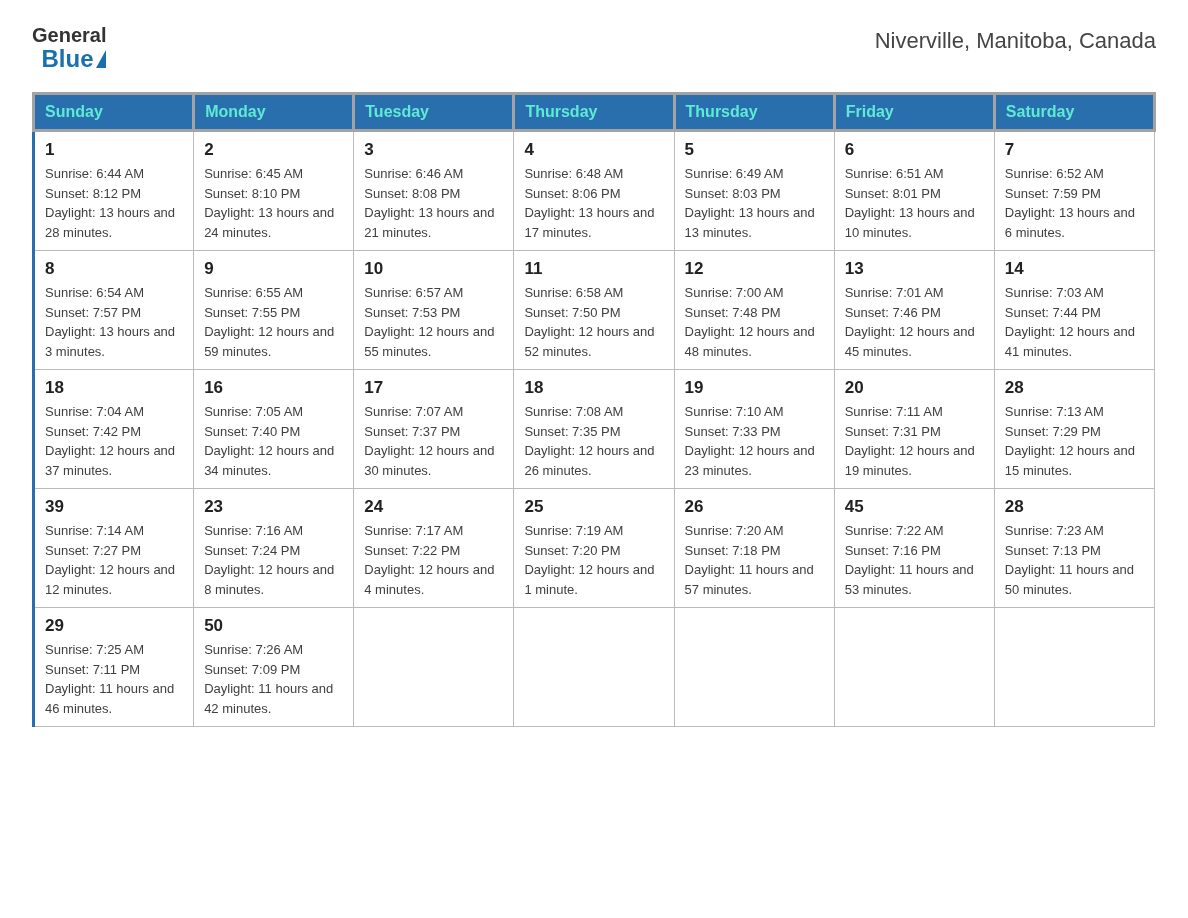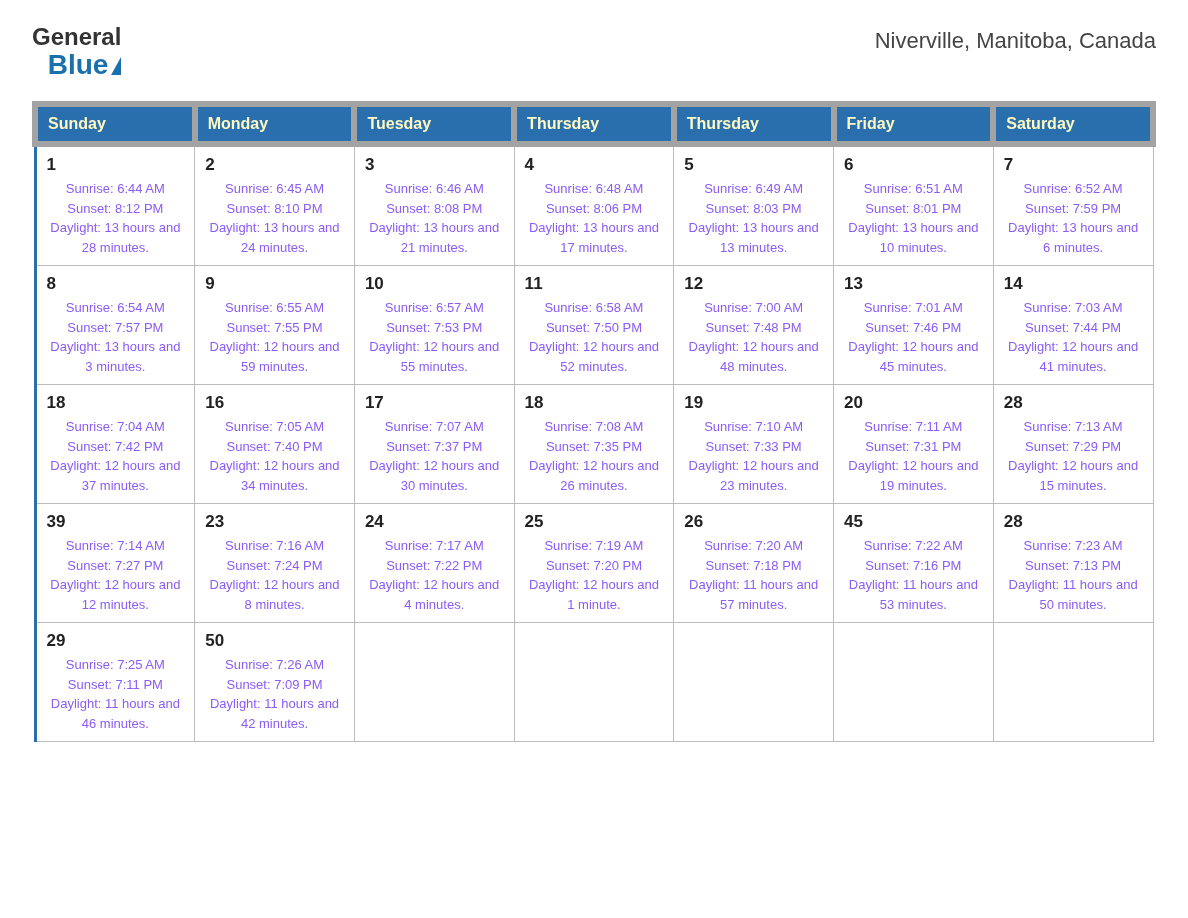--- a/index.html
+++ b/index.html
@@ -35,70 +35,69 @@
       color: #444;
       margin-top: 4px;
     }
     table {
       width: 100%;
       border-collapse: collapse;
       table-layout: fixed;
     }
     thead th {
       background-color: #2a6fad;
-      color: #fef9c3;
+      color: #5eead4;
       font-size: 16px;
       font-weight: bold;
       padding: 8px 10px;
       text-align: left;
-      border: 6px solid #a3a3a3;
+      border: 3px solid #a3a3a3;
     }
     tbody td {
       vertical-align: top;
       border: 1px solid #bbb;
       padding: 8px 10px;
       font-size: 13px;
       color: #222;
       height: 110px;
     }
     .day-number {
       font-size: 17px;
       font-weight: bold;
       color: #222;
       display: block;
       margin-bottom: 4px;
     }
     .day-info {
       font-size: 13px;
-      color: #8b5cf6;
+      color: #404040;
       line-height: 1.5;
-      text-align: center;
     }
     tbody tr td:first-child {
       border-left: 3px solid #2a6fad;
     }
     tbody tr:nth-child(odd) td {
       background: #fff;
     }
     tbody tr:nth-child(even) td {
       background: #fff;
     }
     .empty-cell {
       background: #fff !important;
     }
   </style>
 </head>
 <body>
 
 <div class="header">
   <div class="logo">
     <div style="display:inline-flex; flex-direction:column; align-items:flex-end; margin-right:4px;">
-      <span style="font-size:24px; font-weight:bold; color:#333; line-height:1.1;">General</span>
+      <span style="font-size:20px; font-weight:bold; color:#333; line-height:1.1;">General</span>
       <div style="display:flex; align-items:center; gap:2px;">
-        <span style="font-size:28px; font-weight:bold; color:#1a6fad; line-height:1.1;">Blue</span>
+        <span style="font-size:24px; font-weight:bold; color:#1a6fad; line-height:1.1;">Blue</span>
         <div style="width:0;height:0;border-left:10px solid transparent;border-bottom:18px solid #1a6fad;display:inline-block;margin-bottom:0;margin-left:1px;"></div>
       </div>
     </div>
   </div>
   <div class="title-block">
     <div class="location">Niverville, Manitoba, Canada</div>
   </div>
 </div>
 
 <table>

